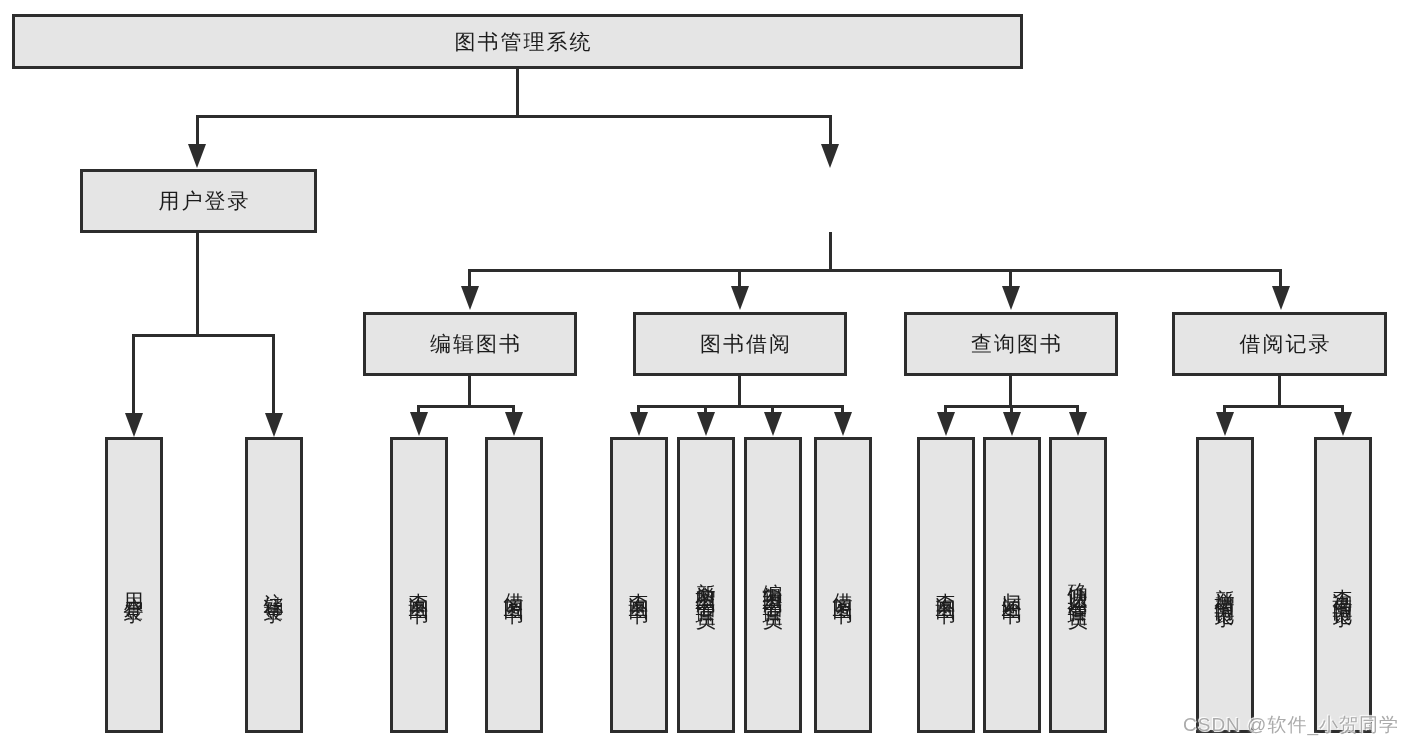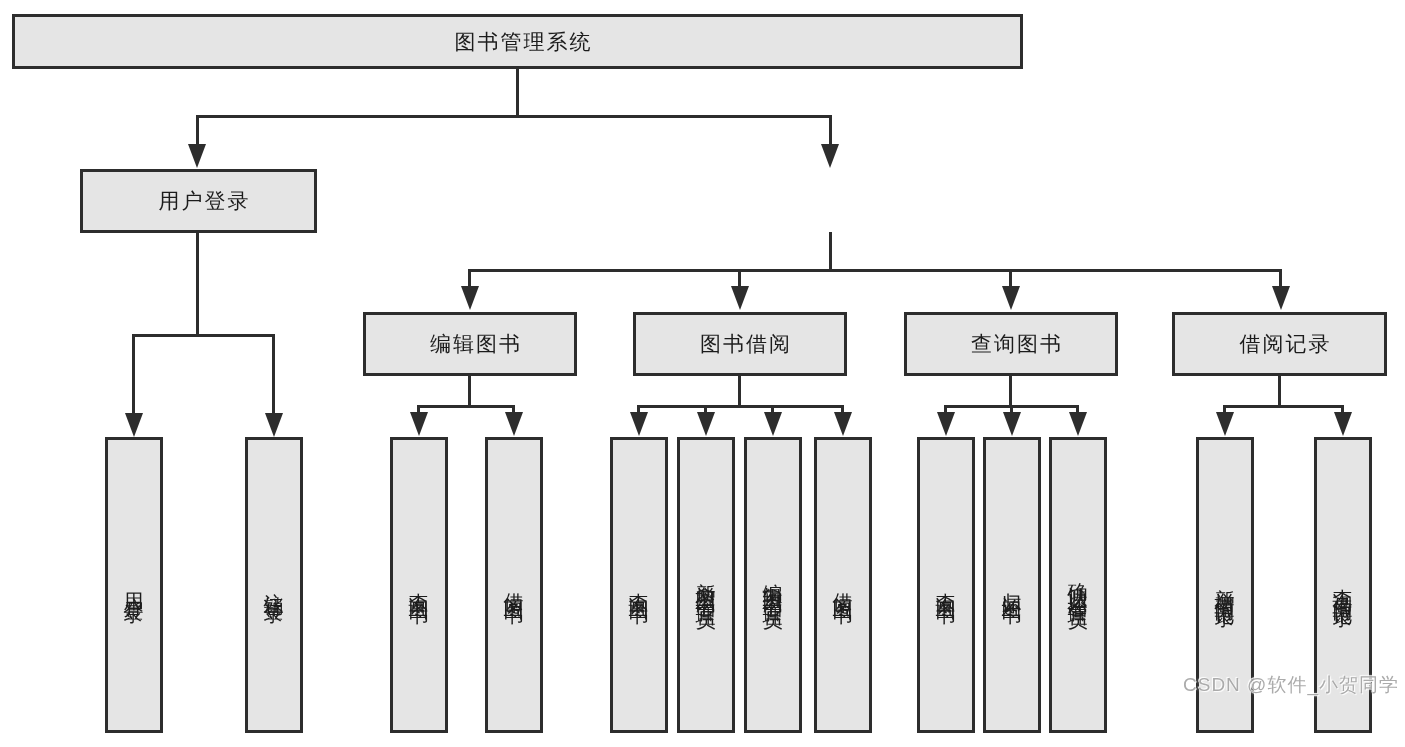--- a/index.html
+++ b/index.html
@@ -7,21 +7,21 @@
   body { font-family:"Liberation Sans","DejaVu Sans",sans-serif; }
   .canvas { position:relative; width:1405px; height:747px; background:#ffffff; overflow:hidden; color:#1c1c1c; }
   .node { position:absolute; background:#e5e5e5; border:3px solid #2d2d2d;padding-left:12px; }
   .hbox { display:flex; align-items:center; justify-content:center; font-size:21px; letter-spacing:2px; }
   .leaf { writing-mode:vertical-rl; text-orientation:mixed; text-align:center; line-height:52px; font-size:20px; letter-spacing:4px; }
   .vline { position:absolute; width:3px; background:#2d2d2d; }
   .hline { position:absolute; height:3px; background:#2d2d2d; }
   .ahead { position:absolute; width:0; height:0;
            border-left:9px solid transparent; border-right:9px solid transparent;
            border-top:24px solid #2d2d2d; }
-  .watermark { position:absolute; left:1183px; top:672px; font-size:19px; color:#ababab;
+  .watermark { position:absolute; left:1183px; top:712px; font-size:19px; color:#ababab;
                letter-spacing:1px; white-space:nowrap; z-index:5;
                text-shadow:0 0 3px #ffffff, 1px 1px 0 rgba(255,255,255,.85), -1px -1px 0 rgba(255,255,255,.85); }
 </style>
 </head>
 <body>
 
 <div class="canvas">
 
   <div class="node hbox" style="left:12px; top:14px; width:1011px; height:55px;">图书管理系统</div>
 

